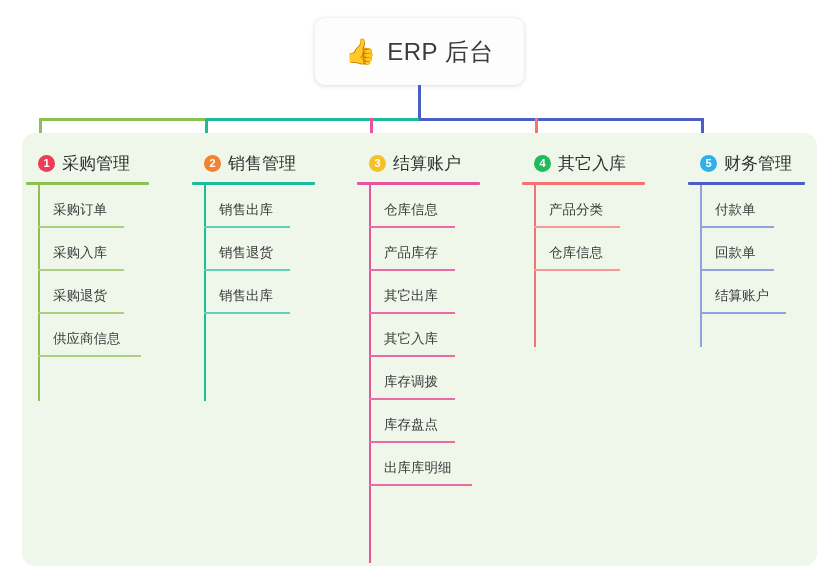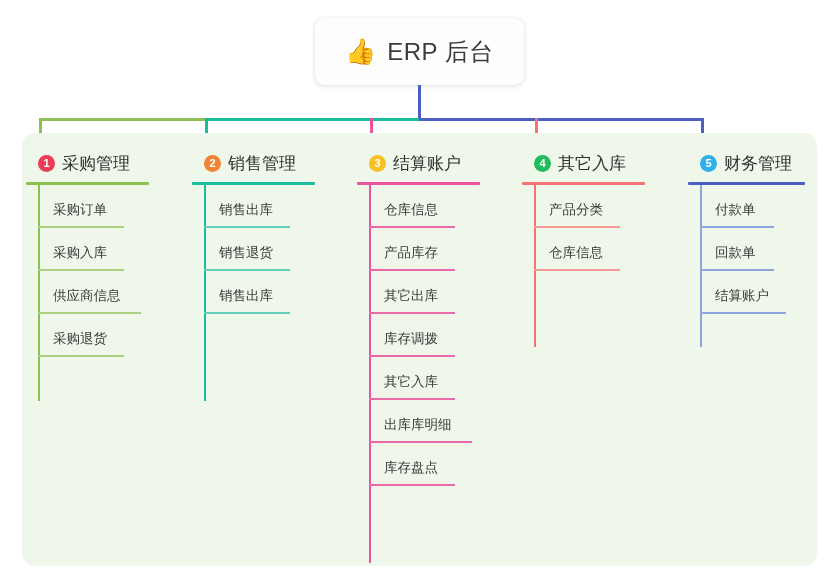--- a/index.html
+++ b/index.html
@@ -99,26 +99,26 @@
         <div class="spine" style="height: 216px; background: rgb(140, 193, 82);"></div>
         <div class="item">
           <span class="item-label">采购订单</span>
           <div class="item-rule" style="width: 86px; background: rgb(169, 207, 127);"></div>
         </div>
         <div class="item">
           <span class="item-label">采购入库</span>
           <div class="item-rule" style="width: 86px; background: rgb(169, 207, 127);"></div>
         </div>
         <div class="item">
+          <span class="item-label">采购退货</span>
+          <div class="item-rule" style="width: 86px; background: rgb(169, 207, 127);"></div>
+        </div>
+        <div class="item">
           <span class="item-label">供应商信息</span>
           <div class="item-rule" style="width: 103px; background: rgb(169, 207, 127);"></div>
-        </div>
-        <div class="item">
-          <span class="item-label">采购退货</span>
-          <div class="item-rule" style="width: 86px; background: rgb(169, 207, 127);"></div>
         </div>
       </div>
     </div>
     <div class="col" style="left: 192px; top: 148px;">
       <div class="col-head">
         <span class="badge" style="background: rgb(240, 132, 52);">2</span>
         <span class="col-title">销售管理</span>
       </div>
       <div class="head-rule" style="width: 123px; background: rgb(26, 188, 156);"></div>
       <div class="items" style="height: 216px;">
@@ -151,34 +151,34 @@
         </div>
         <div class="item">
           <span class="item-label">产品库存</span>
           <div class="item-rule" style="width: 86px; background: rgb(234, 106, 170);"></div>
         </div>
         <div class="item">
           <span class="item-label">其它出库</span>
           <div class="item-rule" style="width: 86px; background: rgb(234, 106, 170);"></div>
         </div>
         <div class="item">
+          <span class="item-label">其它入库</span>
+          <div class="item-rule" style="width: 86px; background: rgb(234, 106, 170);"></div>
+        </div>
+        <div class="item">
           <span class="item-label">库存调拨</span>
           <div class="item-rule" style="width: 86px; background: rgb(234, 106, 170);"></div>
         </div>
         <div class="item">
-          <span class="item-label">其它入库</span>
+          <span class="item-label">库存盘点</span>
           <div class="item-rule" style="width: 86px; background: rgb(234, 106, 170);"></div>
         </div>
         <div class="item">
           <span class="item-label">出库库明细</span>
           <div class="item-rule" style="width: 103px; background: rgb(234, 106, 170);"></div>
-        </div>
-        <div class="item">
-          <span class="item-label">库存盘点</span>
-          <div class="item-rule" style="width: 86px; background: rgb(234, 106, 170);"></div>
         </div>
       </div>
     </div>
     <div class="col" style="left: 522px; top: 148px;">
       <div class="col-head">
         <span class="badge" style="background: rgb(34, 187, 91);">4</span>
         <span class="col-title">其它入库</span>
       </div>
       <div class="head-rule" style="width: 123px; background: rgb(244, 114, 111);"></div>
       <div class="items" style="height: 162px;">

